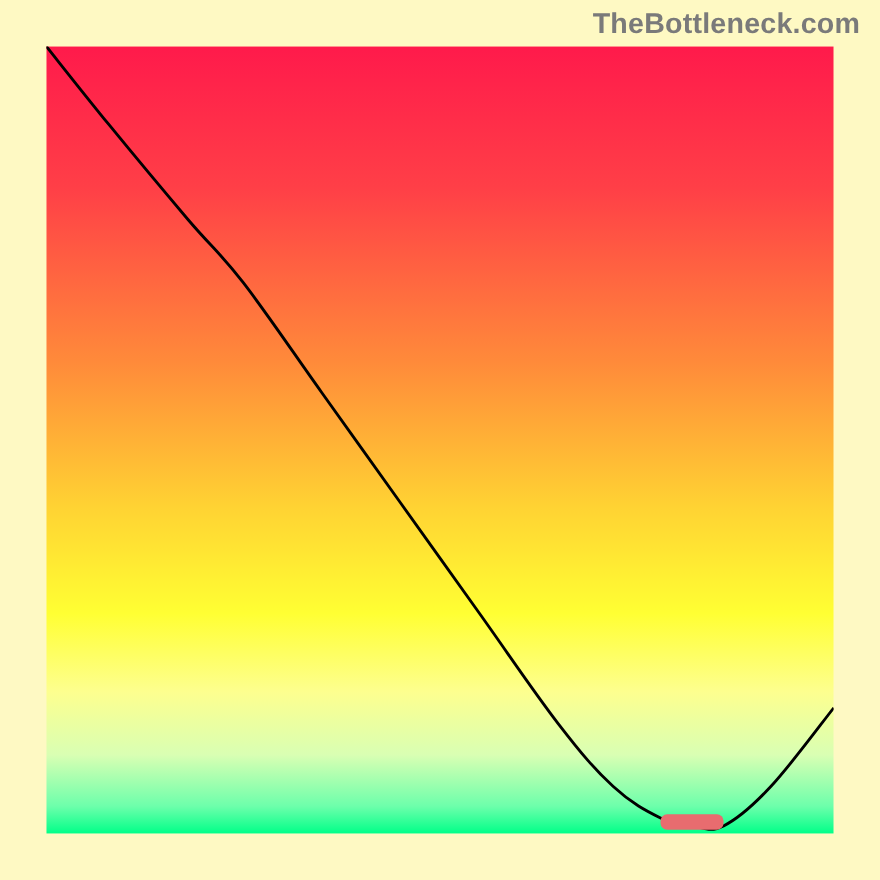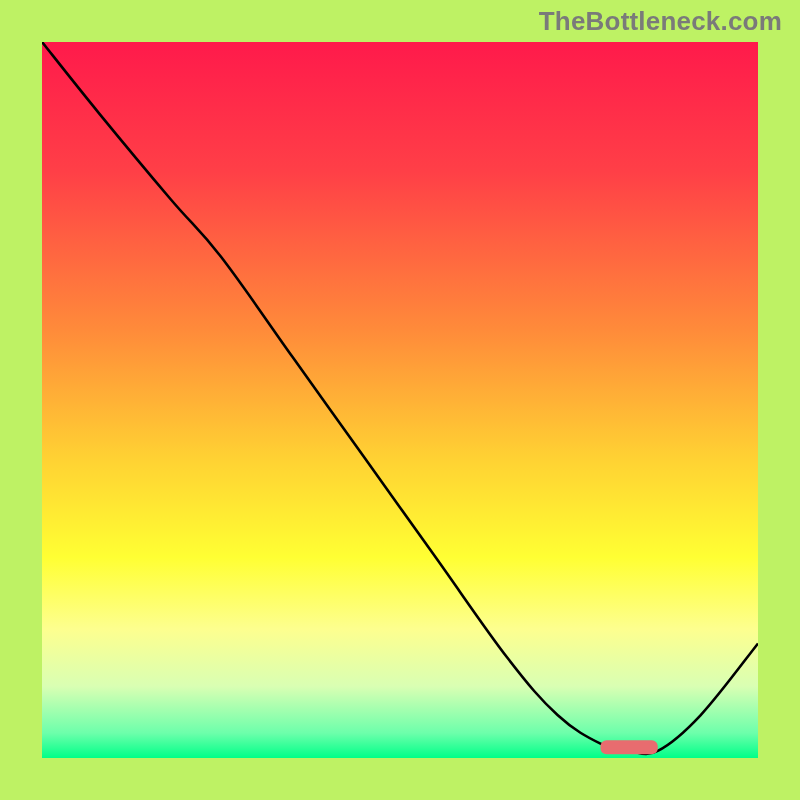--- a/index.html
+++ b/index.html
@@ -8,21 +8,21 @@
     width: 800px;
     height: 800px;
     overflow: hidden;
     background: #000;
     font-family: Arial, Helvetica, sans-serif;
   }
   .frame {
     position: relative;
     width: 800px;
     height: 800px;
-    background: #bef264;
+    background: #fef9c3;
   }
   .plot {
     position: absolute;
     left: 42px;
     top: 42px;
     width: 716px;
     height: 716px;
     overflow: hidden;
   }
   .watermark {

